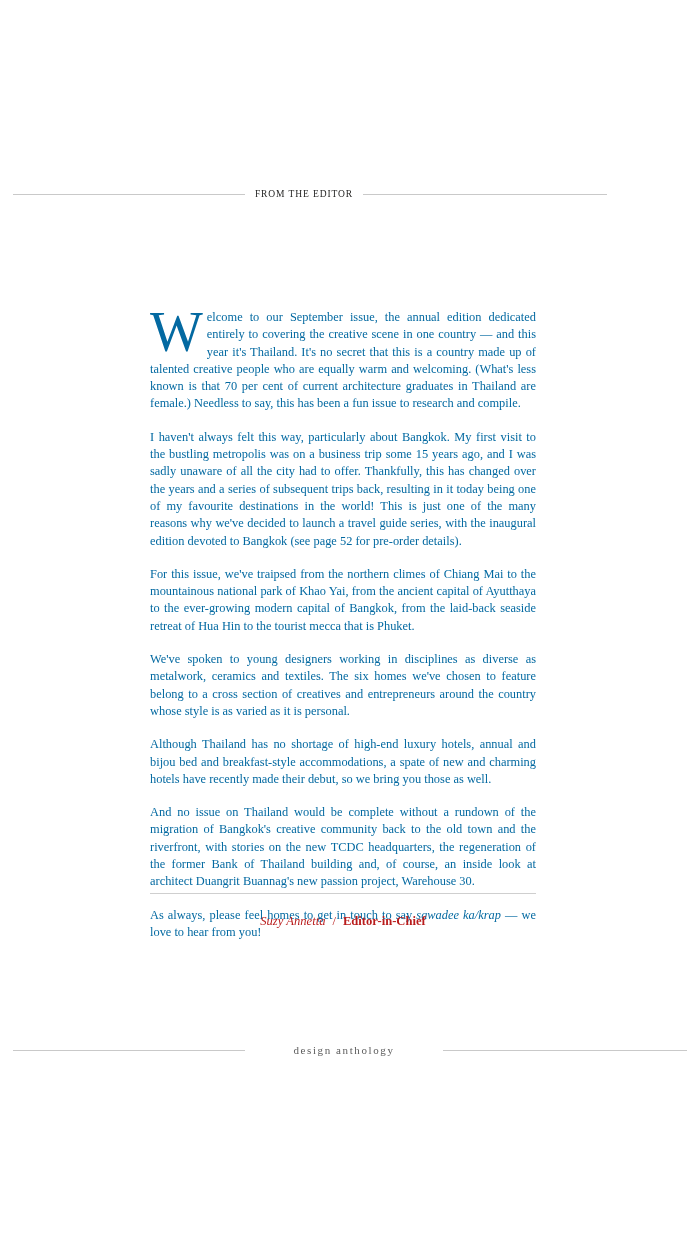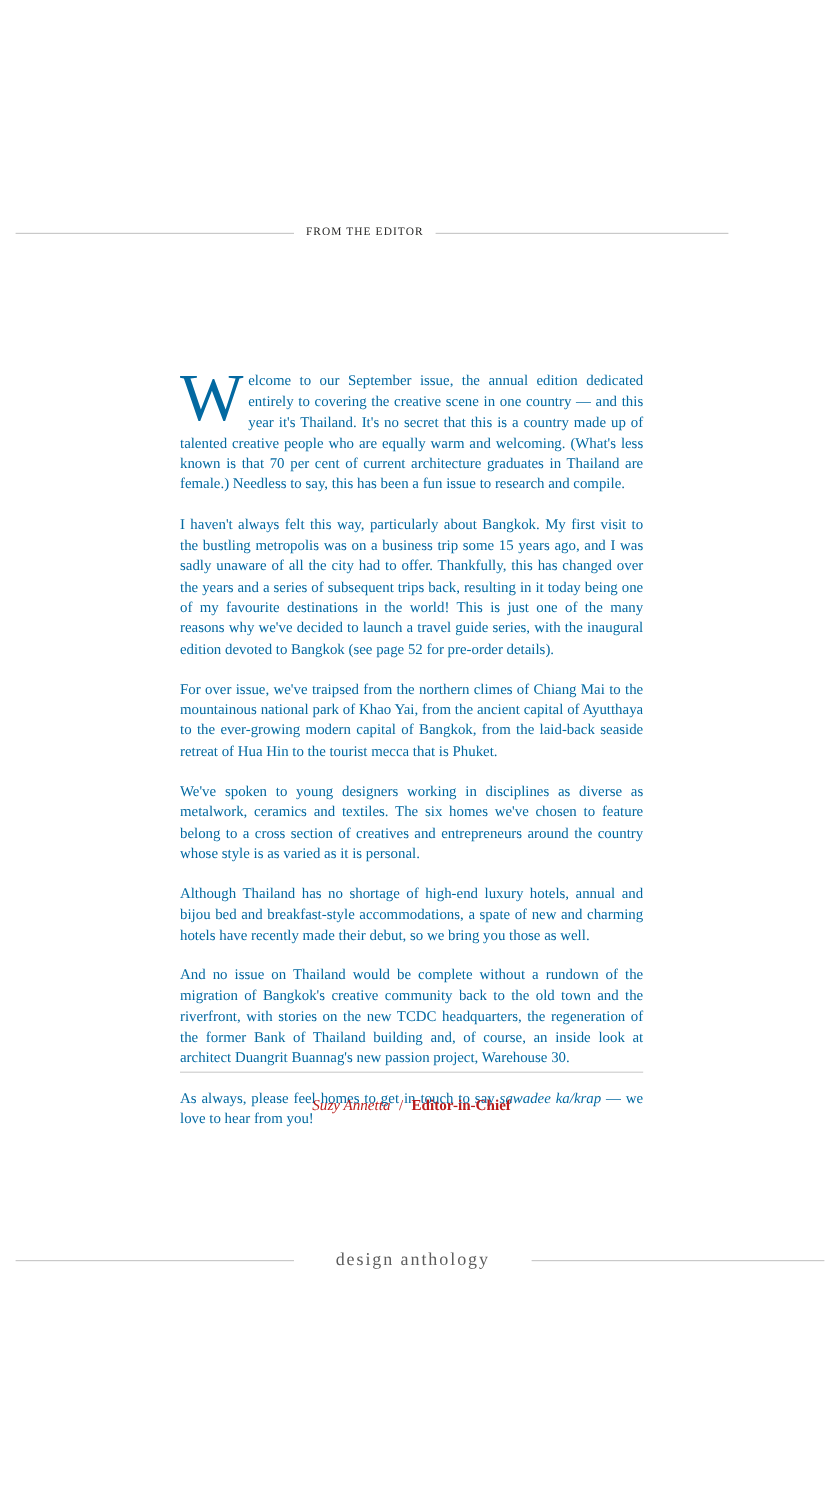--- a/index.html
+++ b/index.html
@@ -106,21 +106,21 @@
     width: 700px;
   }
   .footer-row {
     display: flex;
     align-items: center;
     height: 14px;
   }
   .foot-brand {
     flex: 1 1 auto;
     text-align: center;
-    font-size: 15px;
+    font-size: 11px;
     letter-spacing: 1.6px;
     color: #5c5c5c;
     white-space: nowrap;
   }
   .foot-pageno {
     width: 700px;
     text-align: center;
     font-size: 10.5px;
     color: #3a3a39;
     margin-top: 7px;
@@ -133,21 +133,21 @@
 
   <div class="running-head">
     <div class="rule rule-left"></div>
     <div class="head-title">FROM THE EDITOR</div>
     <div class="rule rule-right"></div>
   </div>
 
   <div class="column">
     <p class="para dropcap">Welcome to our September issue, the annual edition dedicated entirely to covering the creative scene in one country — and this year it's Thailand. It's no secret that this is a country made up of talented creative people who are equally warm and welcoming. (What's less known is that 70 per cent of current architecture graduates in Thailand are female.) Needless to say, this has been a fun issue to research and compile.</p>
     <p class="para">I haven't always felt this way, particularly about Bangkok. My first visit to the bustling metropolis was on a business trip some 15 years ago, and I was sadly unaware of all the city had to offer. Thankfully, this has changed over the years and a series of subsequent trips back, resulting in it today being one of my favourite destinations in the world! This is just one of the many reasons why we've decided to launch a travel guide series, with the inaugural edition devoted to Bangkok (see page 52 for pre-order details).</p>
-    <p class="para">For over issue, we've traipsed from the northern climes of Chiang Mai to the mountainous national park of Khao Yai, from the ancient capital of Ayutthaya to the ever-growing modern capital of Bangkok, from the laid-back seaside retreat of Hua Hin to the tourist mecca that is Phuket.</p>
+    <p class="para">For this issue, we've traipsed from the northern climes of Chiang Mai to the mountainous national park of Khao Yai, from the ancient capital of Ayutthaya to the ever-growing modern capital of Bangkok, from the laid-back seaside retreat of Hua Hin to the tourist mecca that is Phuket.</p>
     <p class="para">We've spoken to young designers working in disciplines as diverse as metalwork, ceramics and textiles. The six homes we've chosen to feature belong to a cross section of creatives and entrepreneurs around the country whose style is as varied as it is personal.</p>
     <p class="para">Although Thailand has no shortage of high-end luxury hotels, annual and bijou bed and breakfast-style accommodations, a spate of new and charming hotels have recently made their debut, so we bring you those as well.</p>
     <p class="para">And no issue on Thailand would be complete without a rundown of the migration of Bangkok's creative community back to the old town and the riverfront, with stories on the new TCDC headquarters, the regeneration of the former Bank of Thailand building and, of course, an inside look at architect Duangrit Buannag's new passion project, Warehouse 30.</p>
     <p class="para"><span>As always, please feel homes to get in touch to say </span><em class="foreign">sawadee ka/krap</em><span> — we love to hear from you!</span></p>
   </div>
 
   <div class="sig-block">
     <div class="sig-rule"></div>
     <div class="sig-line"><span class="sig-name">Suzy Annetta</span><span class="sig-sep">/</span><span class="sig-role">Editor-in-Chief</span></div>
   </div>

